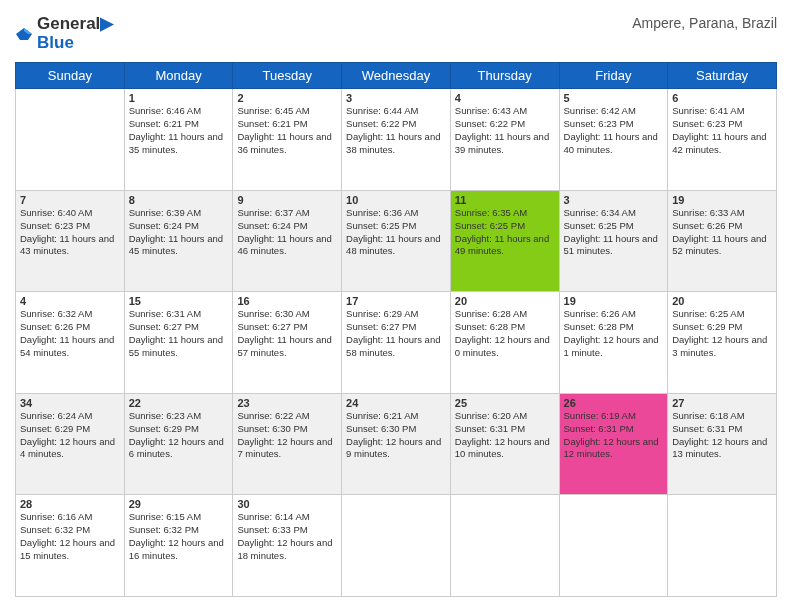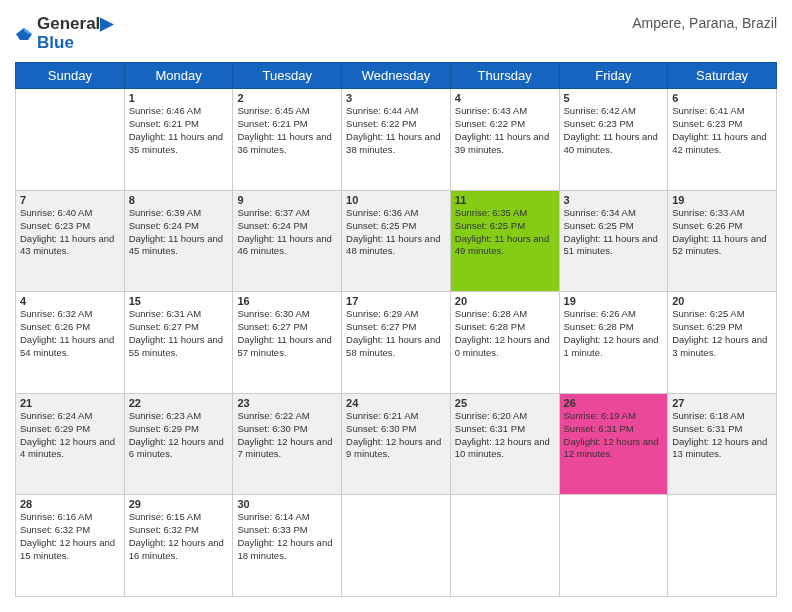--- a/index.html
+++ b/index.html
@@ -202,21 +202,21 @@
             <span class="day-num">19</span>
             <div class="cell-content">Sunrise: 6:26 AM<br>Sunset: 6:28 PM<br>Daylight: 12 hours and 1 minute.</div>
           </td>
           <td style="background: rgb(255, 255, 255);">
             <span class="day-num">20</span>
             <div class="cell-content">Sunrise: 6:25 AM<br>Sunset: 6:29 PM<br>Daylight: 12 hours and 3 minutes.</div>
           </td>
         </tr>
         <tr>
           <td style="background: rgb(240, 240, 240);">
-            <span class="day-num">21</span>
+            <span class="day-num">34</span>
             <div class="cell-content">Sunrise: 6:24 AM<br>Sunset: 6:29 PM<br>Daylight: 12 hours and 4 minutes.</div>
           </td>
           <td style="background: rgb(240, 240, 240);">
             <span class="day-num">22</span>
             <div class="cell-content">Sunrise: 6:23 AM<br>Sunset: 6:29 PM<br>Daylight: 12 hours and 6 minutes.</div>
           </td>
           <td style="background: rgb(240, 240, 240);">
             <span class="day-num">23</span>
             <div class="cell-content">Sunrise: 6:22 AM<br>Sunset: 6:30 PM<br>Daylight: 12 hours and 7 minutes.</div>
           </td>

